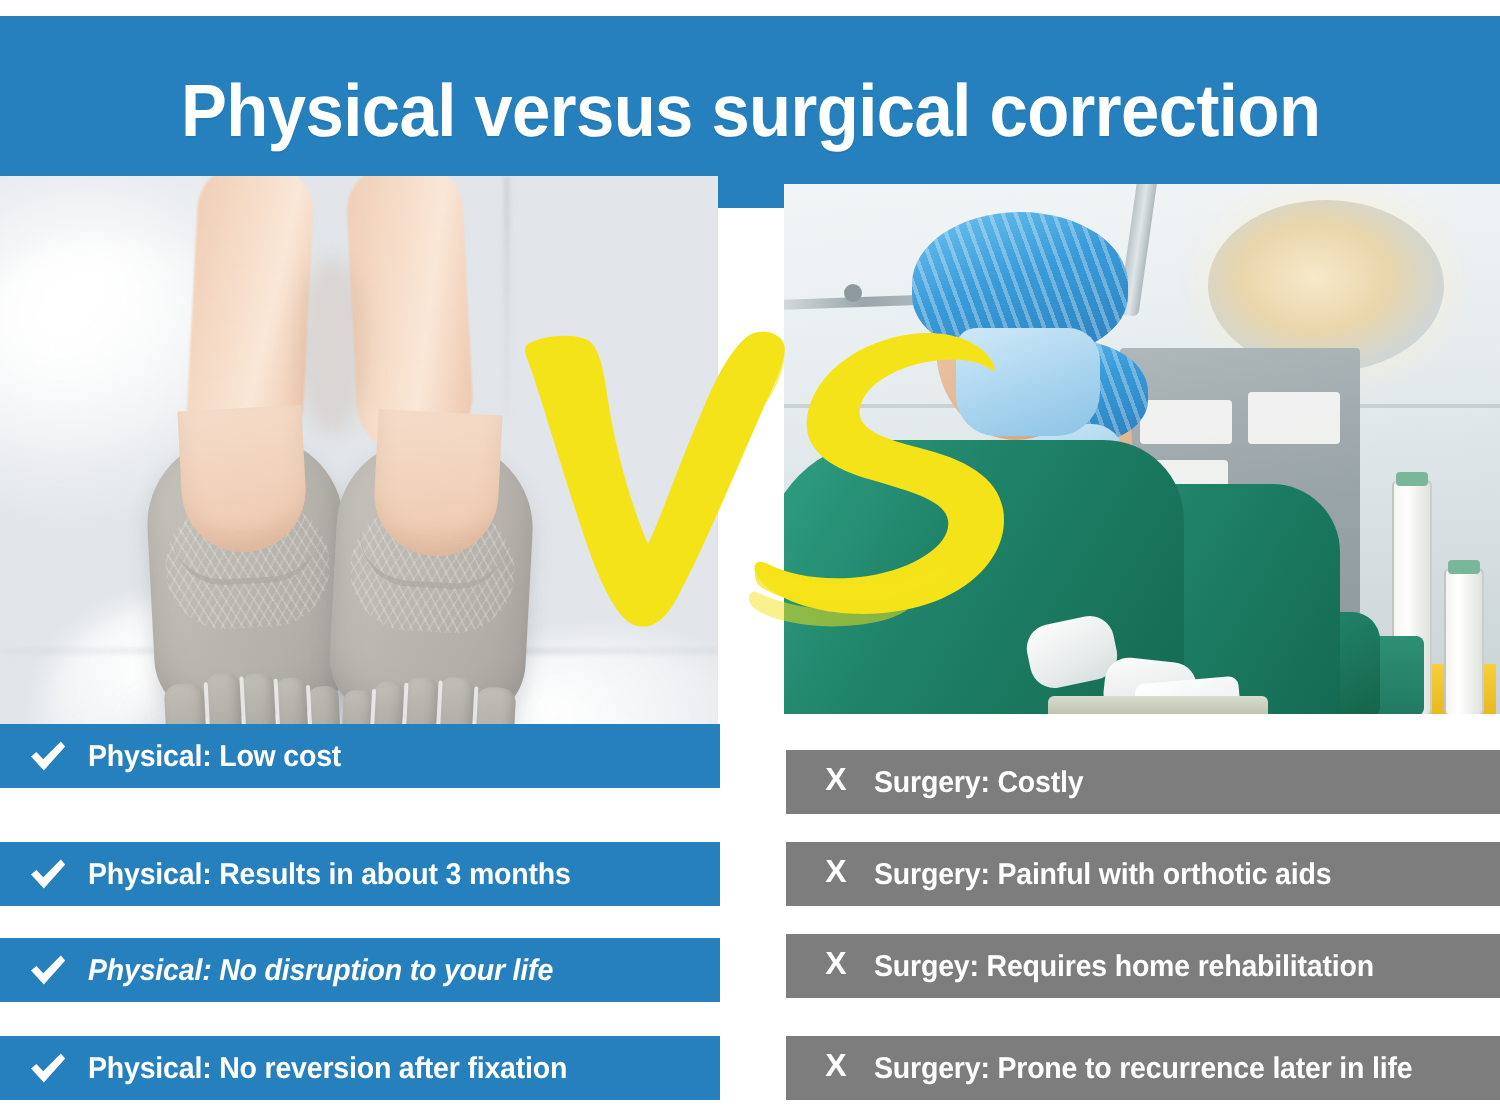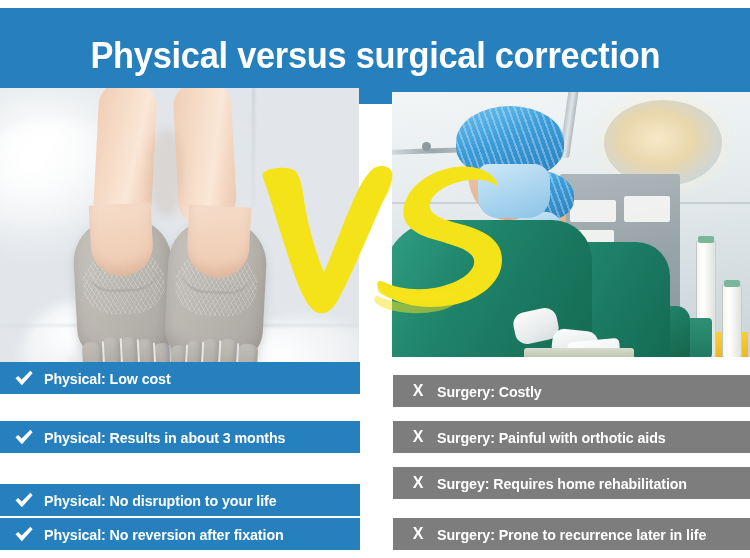--- a/index.html
+++ b/index.html
@@ -597,21 +597,21 @@
       <span class="bar-text">Physical: Low cost</span>
     </div>
     <div class="bar bar-left" style="top:421px;">
       <span class="bar-icon">
         <svg class="check-svg" width="20" height="16" viewBox="0 0 20 16" xmlns="http://www.w3.org/2000/svg">
           <path d="M1.5 8.2 L4.2 6.0 L7.6 9.6 L16.4 0.8 L18.6 3.2 L7.9 15.2 Z" fill="#ffffff"></path>
         </svg>
       </span>
       <span class="bar-text">Physical: Results in about 3 months</span>
     </div>
-    <div class="bar bar-left" style="top:484px;">
+    <div class="bar bar-left" style="top:469px;font-style:italic;">
       <span class="bar-icon">
         <svg class="check-svg" width="20" height="16" viewBox="0 0 20 16" xmlns="http://www.w3.org/2000/svg">
           <path d="M1.5 8.2 L4.2 6.0 L7.6 9.6 L16.4 0.8 L18.6 3.2 L7.9 15.2 Z" fill="#ffffff"></path>
         </svg>
       </span>
       <span class="bar-text">Physical: No disruption to your life</span>
     </div>
     <div class="bar bar-left" style="top:518px;">
       <span class="bar-icon">
         <svg class="check-svg" width="20" height="16" viewBox="0 0 20 16" xmlns="http://www.w3.org/2000/svg">

